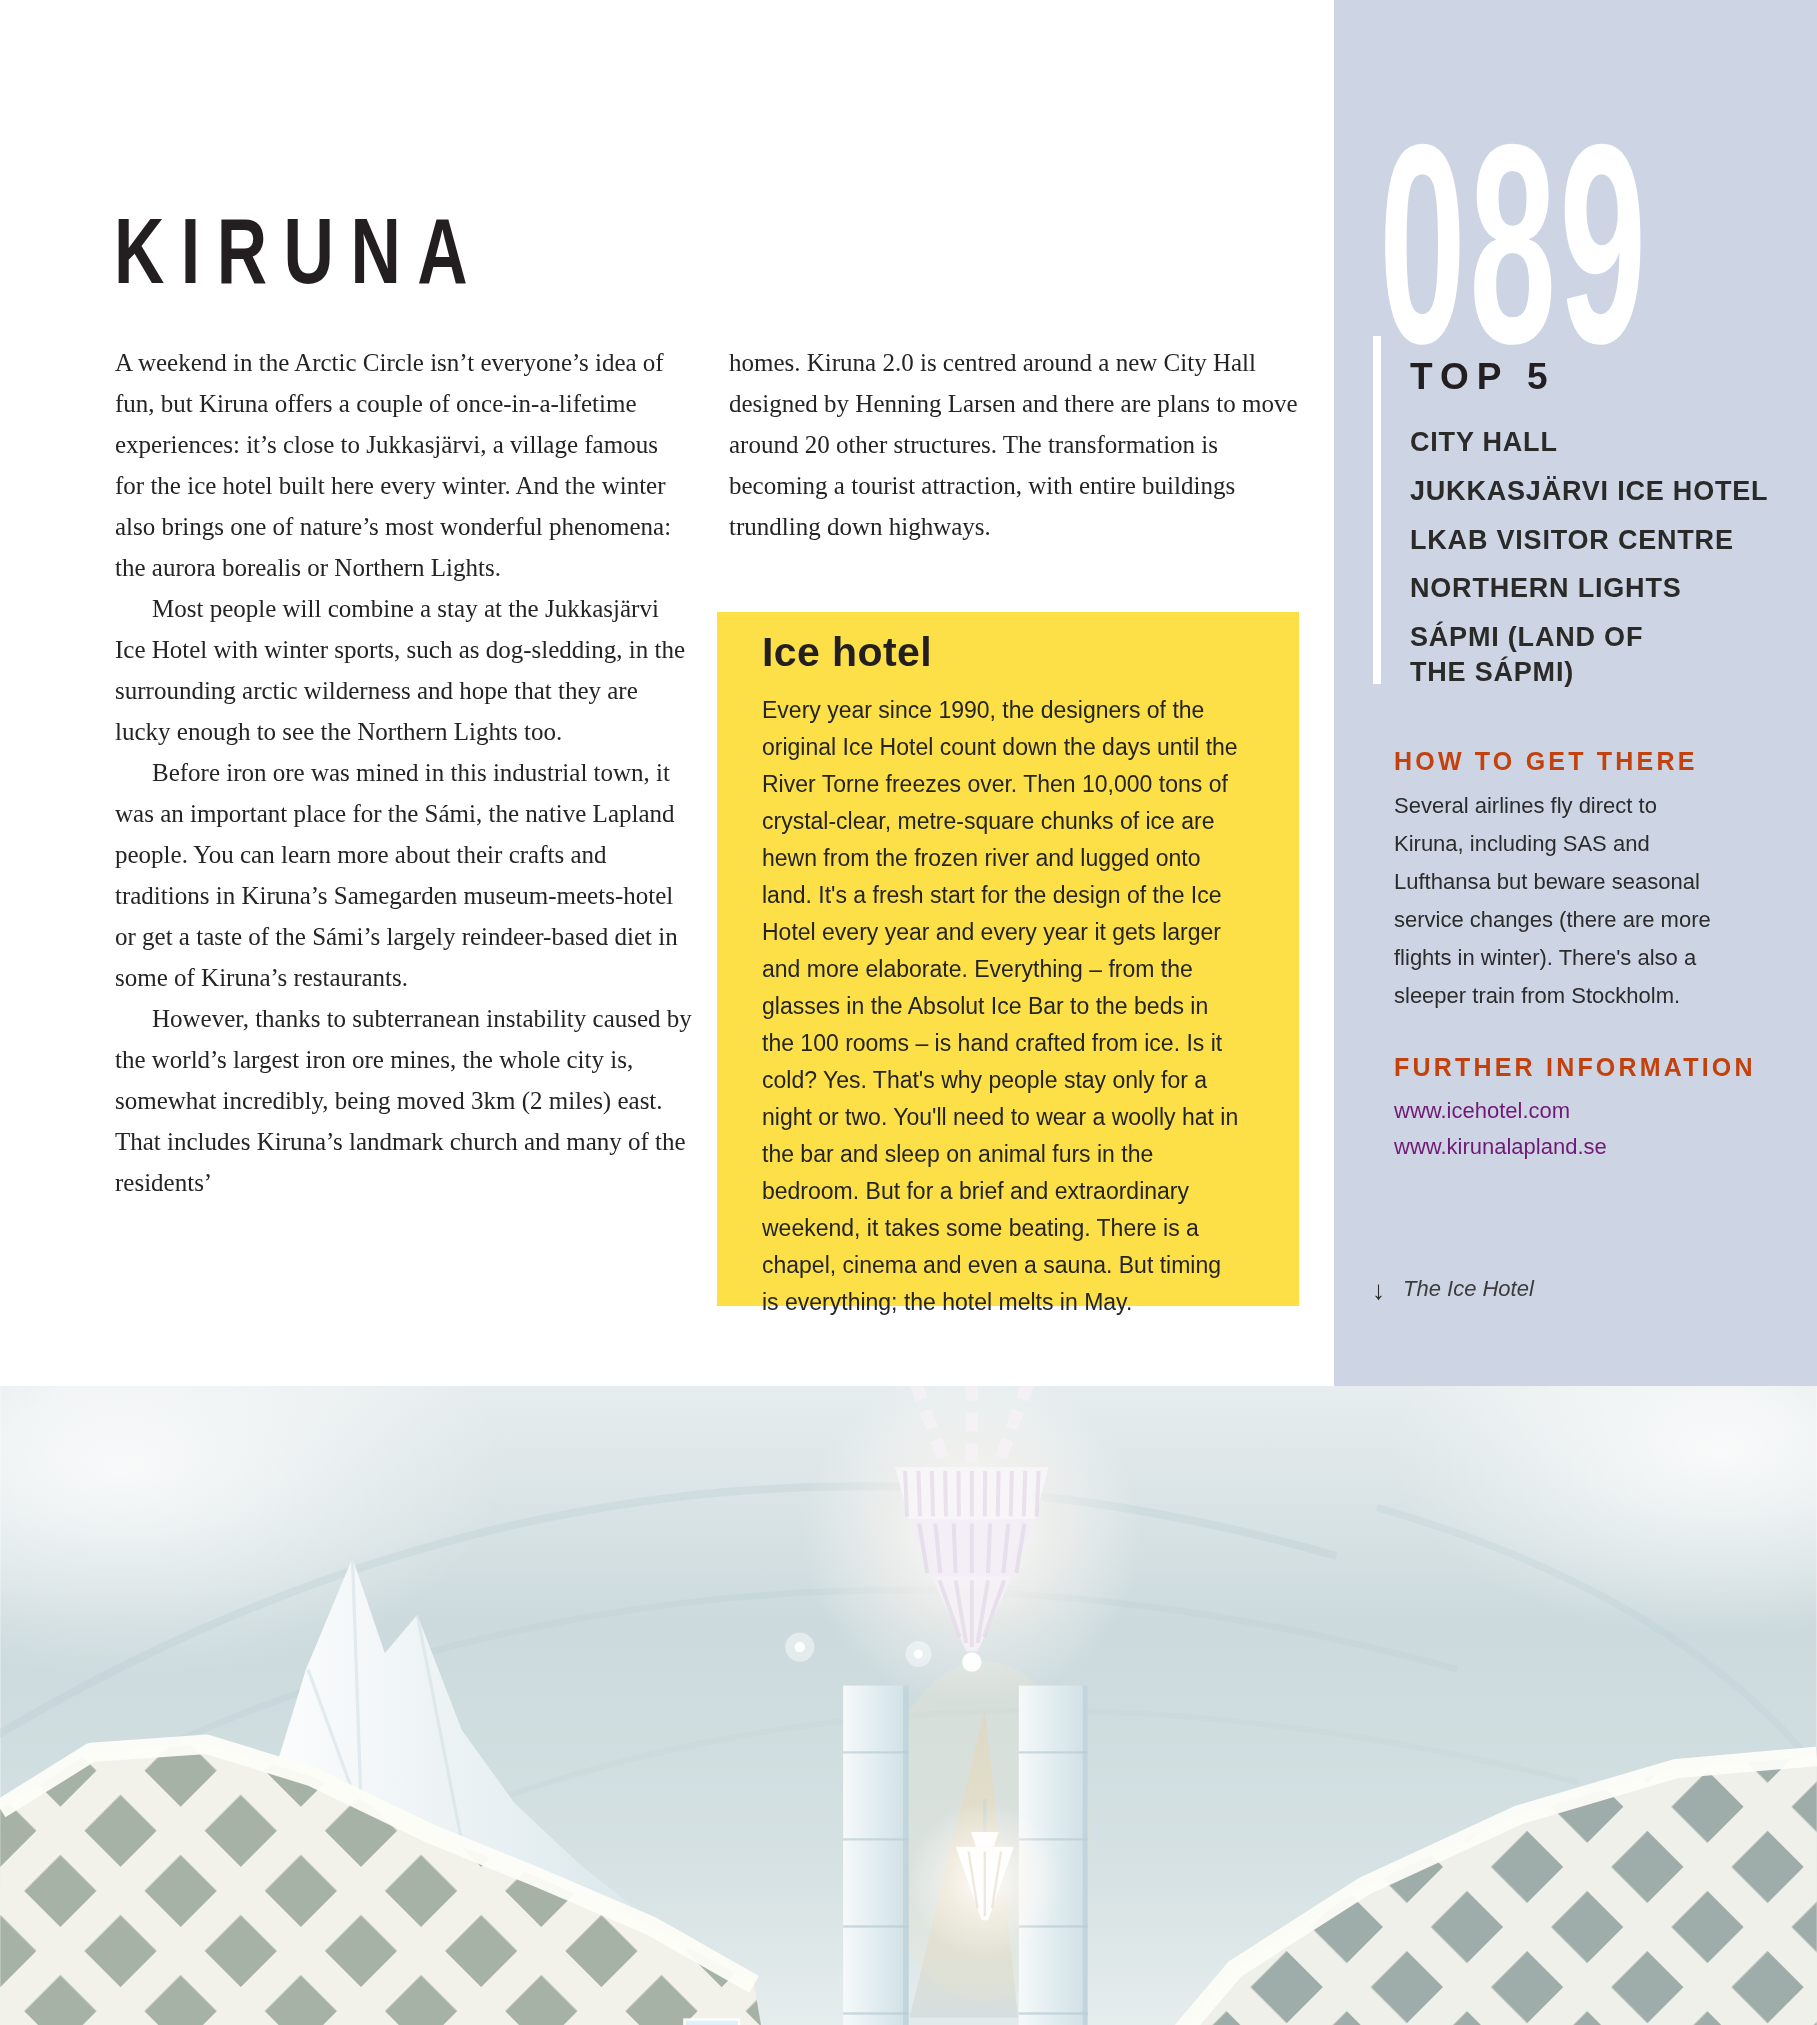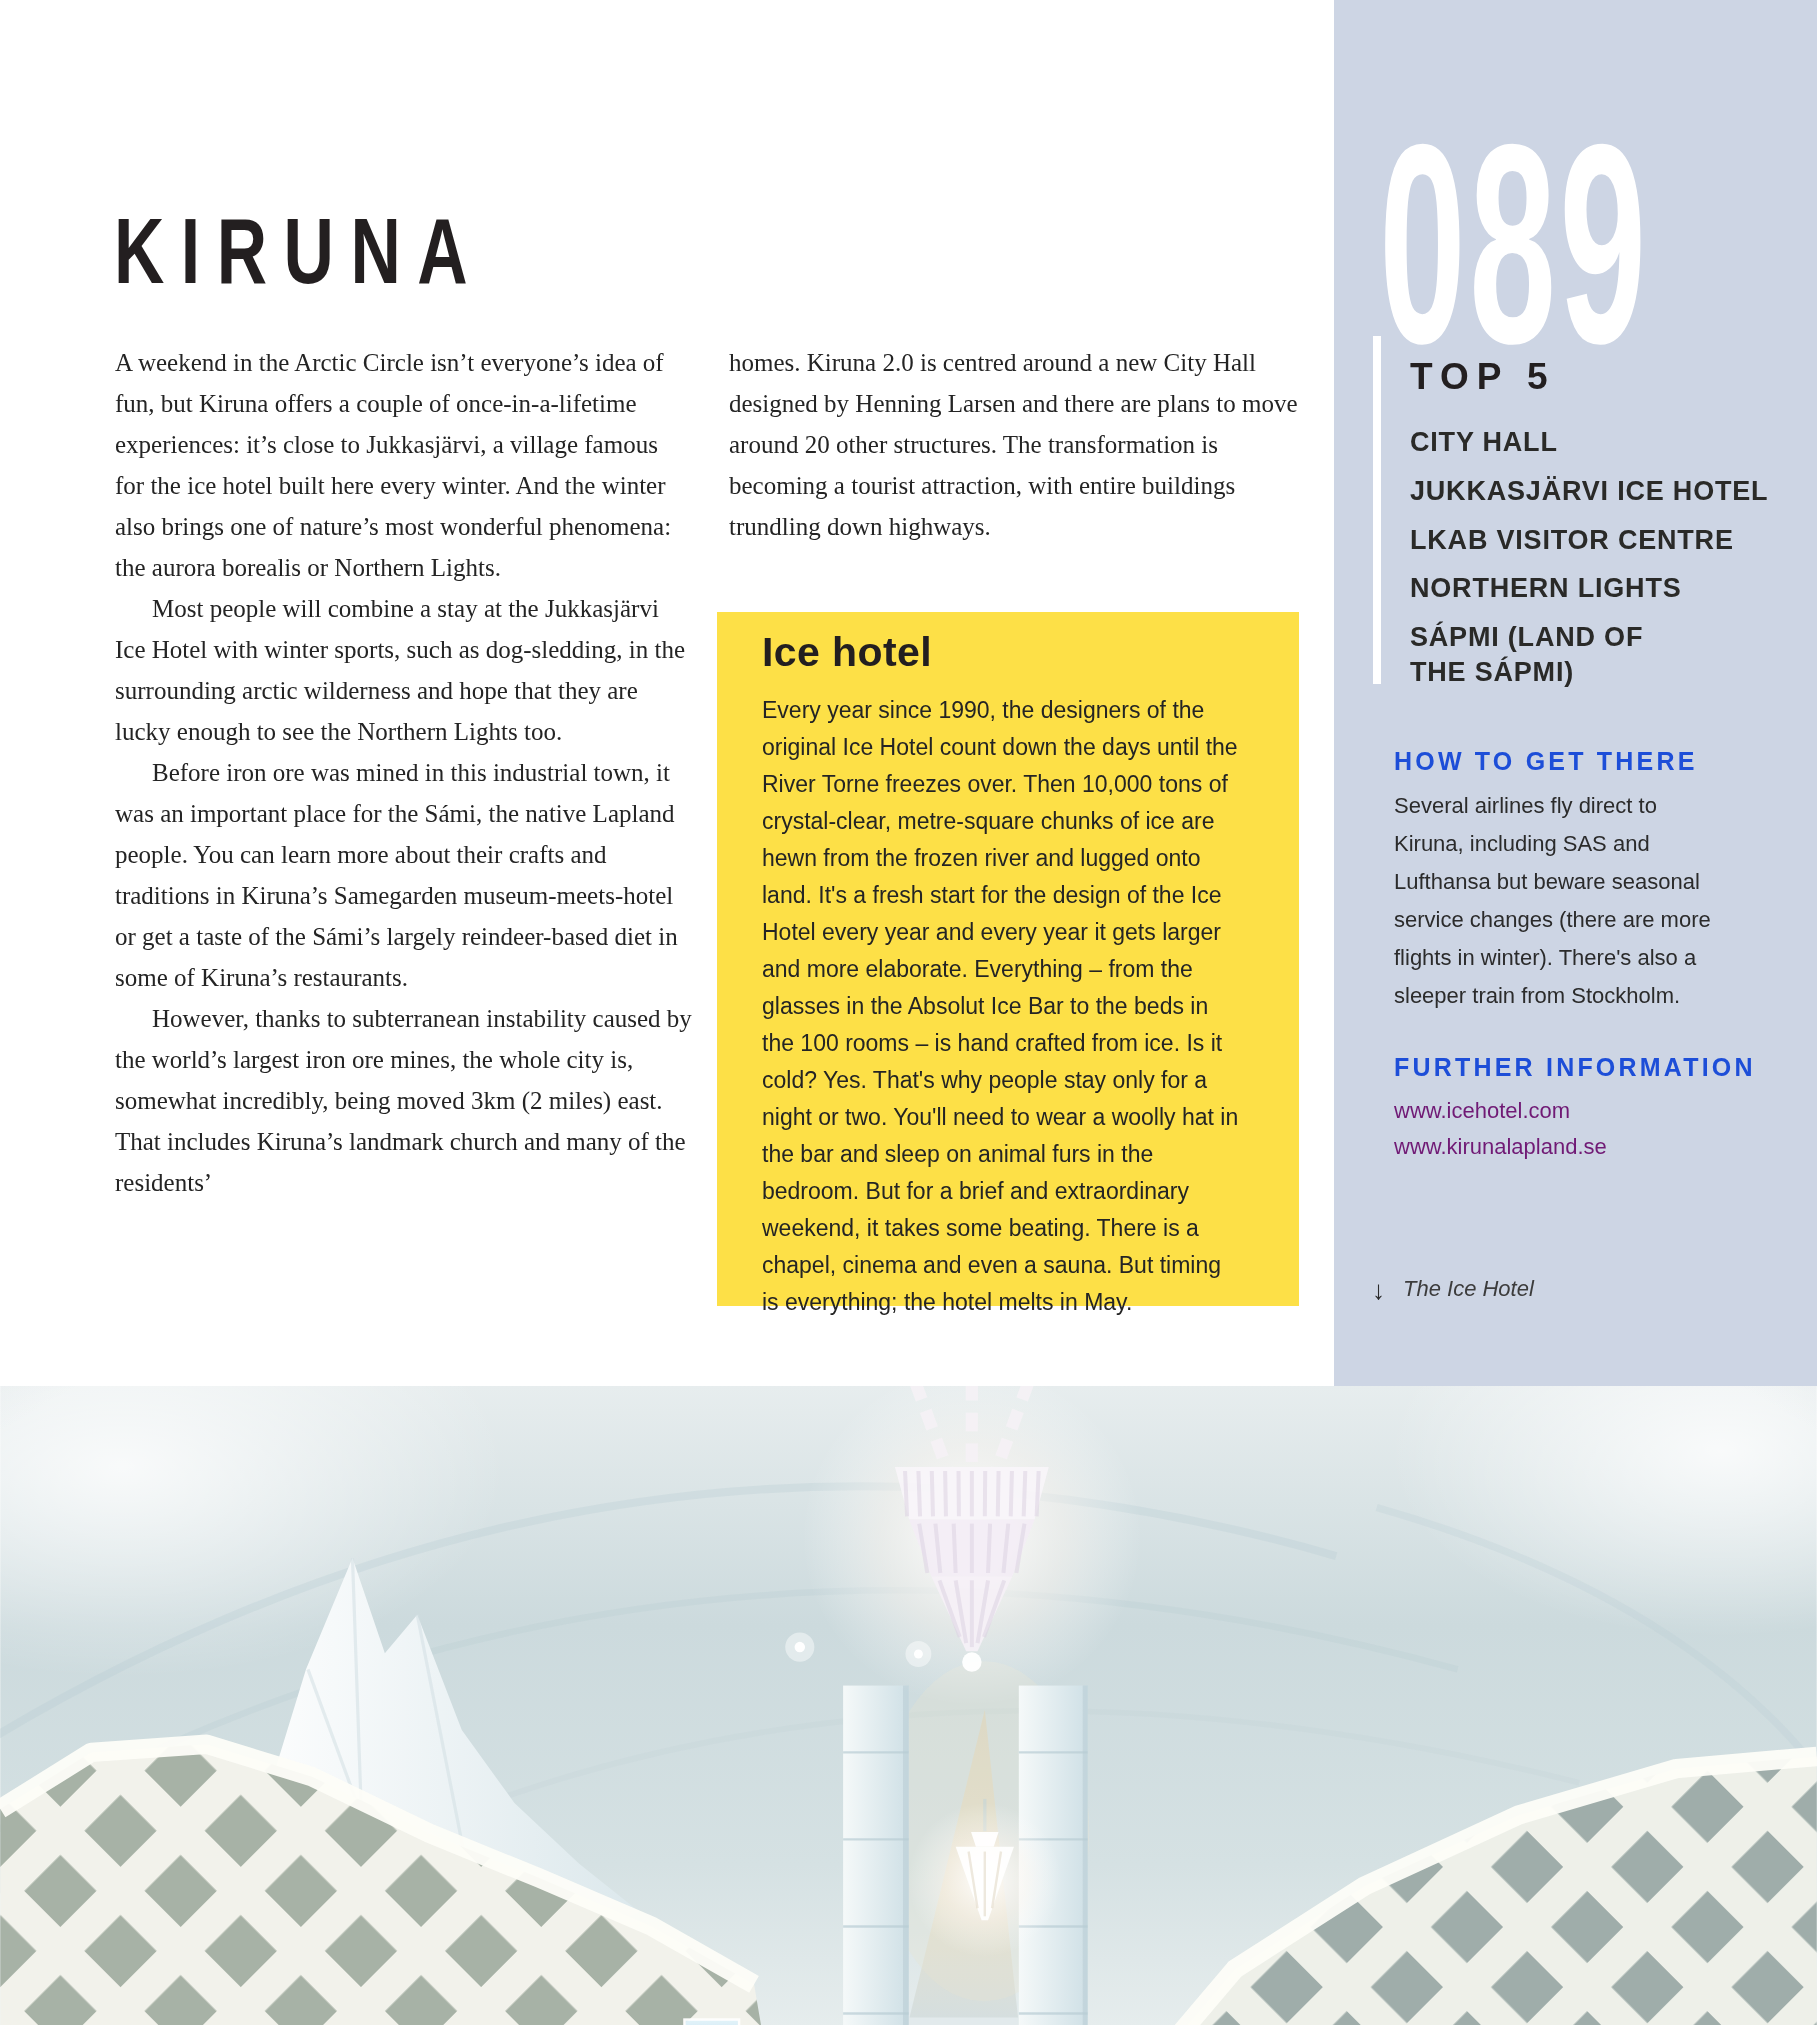--- a/index.html
+++ b/index.html
@@ -31,21 +31,21 @@
   .entry-number{position:absolute;left:45px;top:102px;margin:0;
     font-size:284px;font-weight:700;line-height:1;letter-spacing:6px;color:#ffffff;
     transform:scaleX(.55);transform-origin:left top;white-space:nowrap;}
   .top5-rule{position:absolute;left:39px;top:336px;width:8px;height:348px;background:#ffffff;}
   .top5{position:absolute;left:60px;top:356px;width:401px;margin-left:16px;}
   .top5 h2{margin:0;font-size:37px;font-weight:700;letter-spacing:8px;white-space:nowrap;color:#231f20;}
   .top5 ul{list-style:none;margin:27px 0 0;padding:0;}
   .top5 li{font-size:27px;line-height:35px;font-weight:700;letter-spacing:0.8px;margin-bottom:13.8px;color:#2a2a28;}
   .top5 li:last-child{max-width:284px;}
   .side-section{position:absolute;left:60px;width:356px;}
-  .side-section h3{margin:0;font-size:25px;font-weight:700;letter-spacing:3.2px;white-space:nowrap;color:#1d4ed8;}
+  .side-section h3{margin:0;font-size:25px;font-weight:700;letter-spacing:3.2px;white-space:nowrap;color:#c2410c;}
   .how{top:747px;}
   .how p{margin:11.3px 0 0;font-size:22px;line-height:38px;color:#2b2b2b;max-width:336px;}
   .further{top:1053px;}
   .further .link{font-size:22px;line-height:36px;color:#701a75;}
   .further .links{margin-top:10.5px;}
   .caption{position:absolute;left:38px;top:1276px;display:flex;gap:18px;align-items:flex-start;
     font-style:italic;font-size:22px;color:#3c3c3c;}
   .caption .arrow{font-style:normal;font-size:26px;line-height:1.1;font-weight:400;color:#2b2b2b;}
 
   

